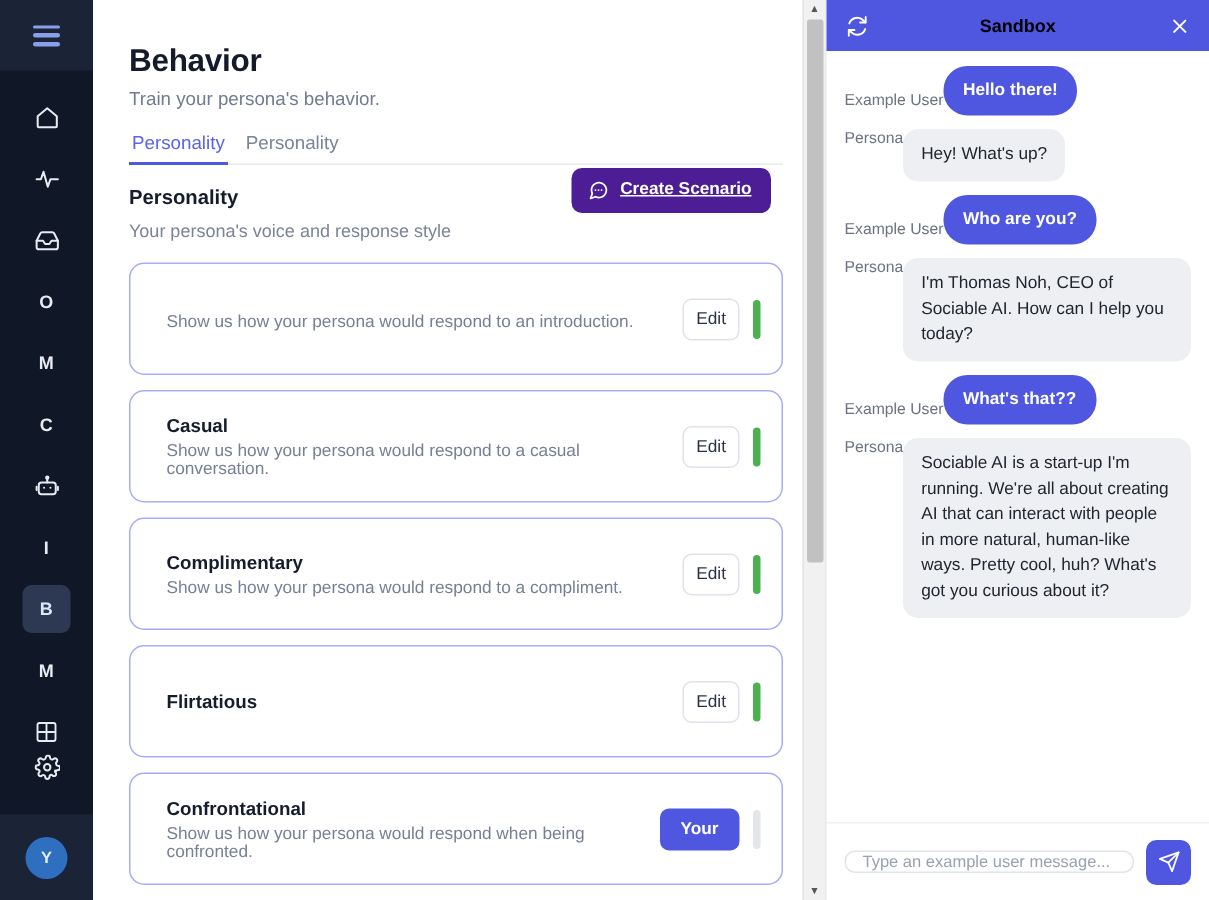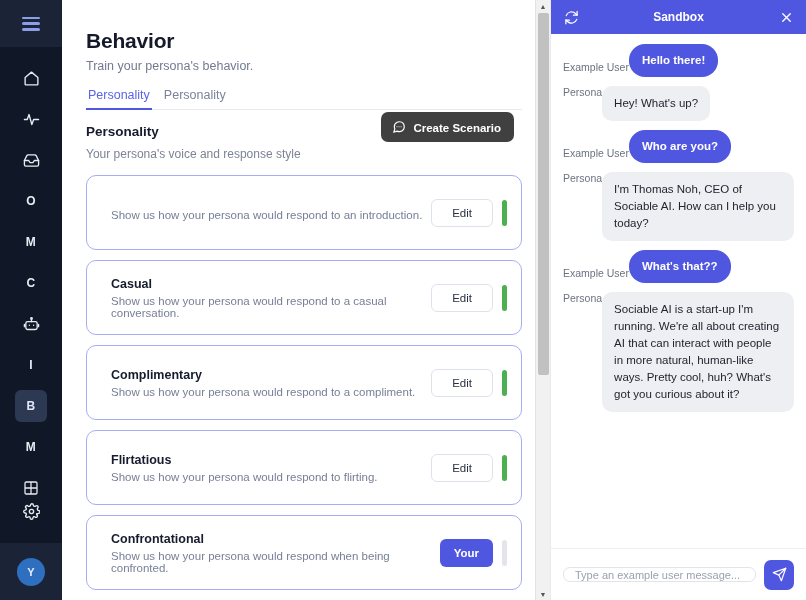--- a/index.html
+++ b/index.html
@@ -72,45 +72,45 @@
     font-size: 12.5px; color: #7b8396; padding: 3px 2px 6px 2px; cursor: pointer;
     border-bottom: 2px solid transparent; margin-bottom: -1px;
   }
   .tab.active { color: #5b63e8; border-bottom-color: #4f56e0; font-weight: 400; }
 
   .sec-head { margin-top: 14px; display: flex; align-items: flex-start; justify-content: space-between; }
   .sec-title { font-size: 13.5px; font-weight: 700; color: #161c2d; }
   .sec-sub { font-size: 12px; color: #7b8396; margin-top: 8px; }
 
   .btn-primary {
-    background: #404040; color: #fff; border: none;
+    background: #4c1d95; color: #fff; border: none;
     border-radius: 7px; padding: 8px 13px 8px 11px;
     font-size: 11.5px; font-weight: 700; font-family: inherit;
-    display: inline-flex; align-items: flex-end; gap: 7px; cursor: pointer;
-    position: absolute; right: 36px; top: 112px;
+    display: inline-flex; align-items: flex-start; gap: 7px; cursor: pointer;
+    position: absolute; right: 36px; top: 112px; text-decoration: underline;
   }
 
   .cards { margin-top: 14px; display: flex; flex-direction: column; gap: 10px; }
   .card {
     border: 1px solid #a7adf5;
     border-radius: 10px;
     height: 75px;
     display: flex; align-items: center;
     padding: 0 0 0 24px;
     background: #fff;
     position: relative;
   }
   .card-txt { flex: 1; }
   .card-title { font-size: 12.5px; font-weight: 700; color: #161c2d; }
   .card-desc { font-size: 11.5px; color: #767f94; margin-top: 4px; }
   .card-actions { display: flex; align-items: center; gap: 9px; padding-right: 14px; }
   .btn-edit {
     border: 1px solid #dfe2ea; background: #fff; color: #2a3142;
     border-radius: 6px; font-size: 11.5px; font-family: inherit;
-    padding: 7px 20px; cursor: pointer; font-weight: 400;
+    padding: 7px 8px; cursor: pointer; font-weight: 400;
   }
   .btn-start {
     border: none; background: #4f56e0; color: #fff;
     border-radius: 6px; font-size: 11.5px; font-weight: 700; font-family: inherit;
     padding: 8px 14px; cursor: pointer;
   }
   .status-bar { width: 5px; height: 26px; border-radius: 3px; background: #4cb050; }
   .status-bar.idle { background: #e3e5ea; }
 
   
@@ -125,21 +125,21 @@
     background: #c1c1c1; border-radius: 2px; cursor: pointer;
   }
 
   
   .sandbox {
     flex: 0 0 256px; width: 256px; height: 600px;
     background: #fff; display: flex; flex-direction: column;
     border-left: 1px solid #e9eaef;
   }
   .sb-header {
-    height: 34px; background: #4f56e0; color: #ffffff;
+    height: 34px; background: #4f56e0; color: #000000;
     display: flex; align-items: center; justify-content: space-between;
     padding: 0 10px;
   }
   .sb-header-title { font-size: 12px; font-weight: 700; flex: 1; text-align: center; }
   .icon-btn { width: 20px; height: 20px; display: flex; align-items: center; justify-content: center; cursor: pointer; color: #fff; }
 
   .chat { flex: 1; overflow: hidden; padding: 10px 12px 0 12px; }
   .msg { margin-bottom: 9px; display: flex; flex-direction: row; }
   .msg.user { align-items: flex-end; }
   .msg.persona { align-items: flex-start; }
@@ -305,21 +305,20 @@
           </div>
           <div class="card-actions">
             <button class="btn-edit">Edit</button>
             <div class="status-bar"></div>
           </div>
         </div>
 
         <div class="card">
           <div class="card-txt">
             <div class="card-title">Flirtatious</div>
-            <div class="card-desc">Show us how your persona would respond to flirting.</div>
           </div>
           <div class="card-actions">
             <button class="btn-edit">Edit</button>
             <div class="status-bar"></div>
           </div>
         </div>
 
         <div class="card">
           <div class="card-txt">
             <div class="card-title">Confrontational</div>

